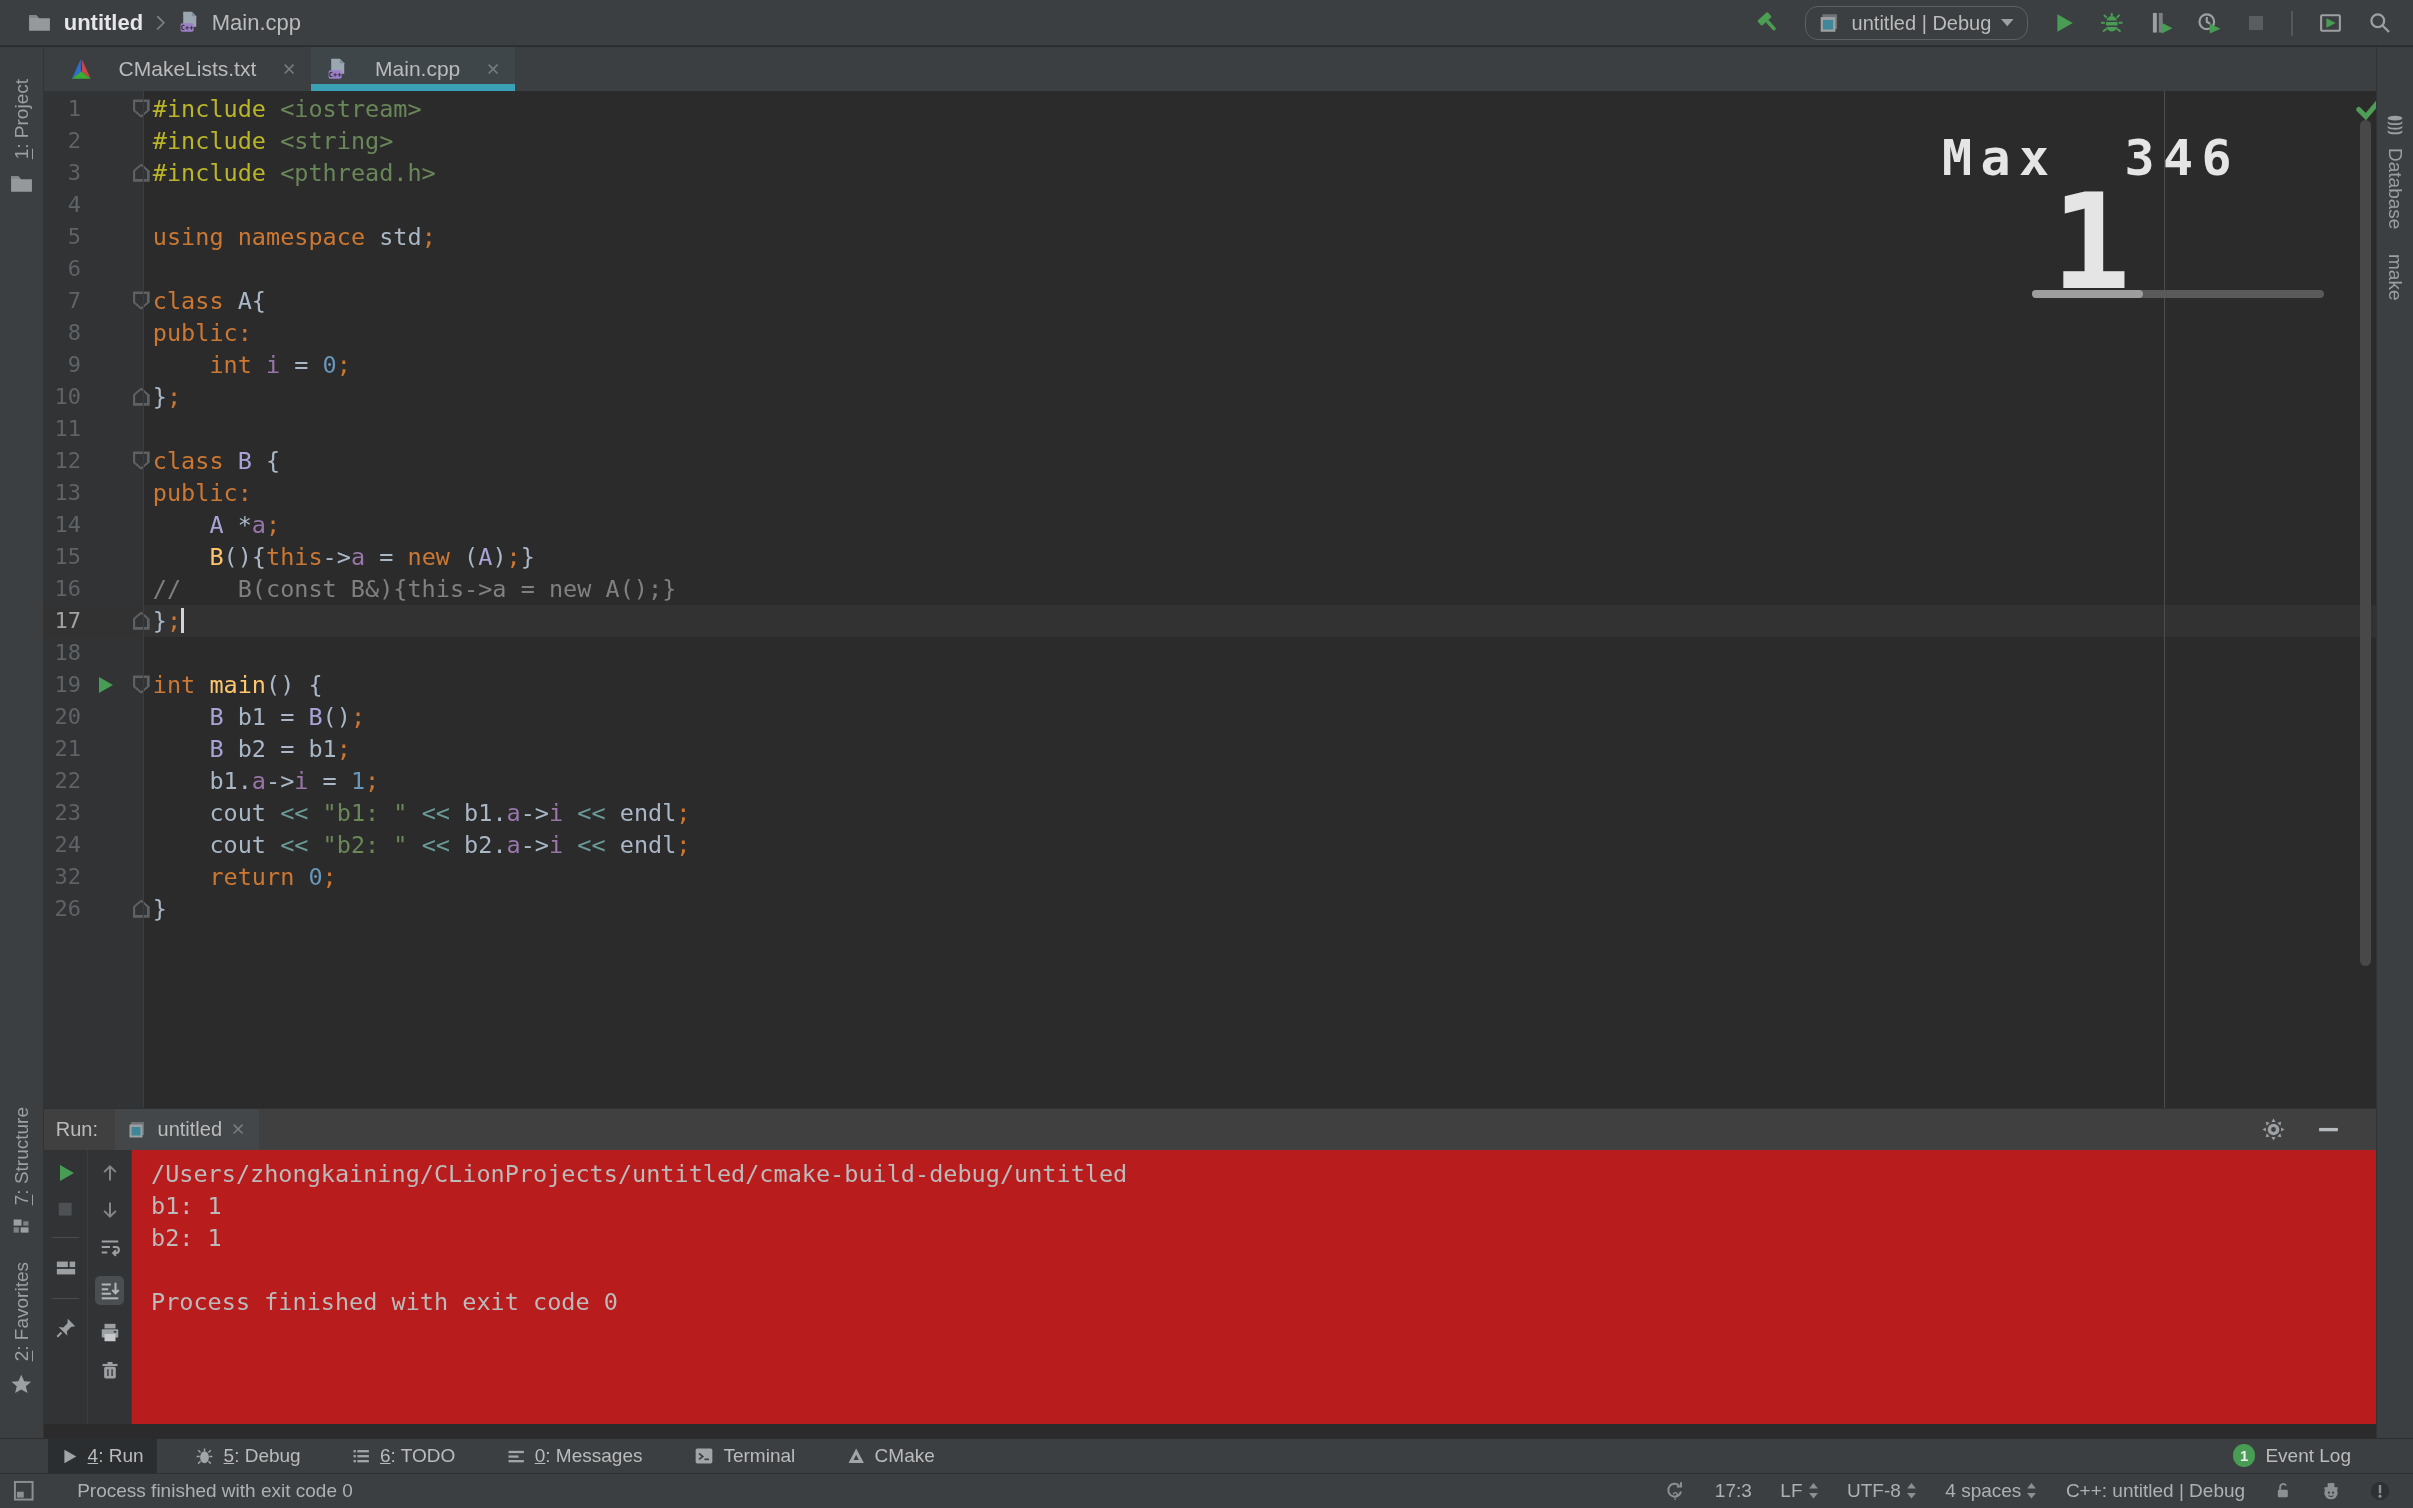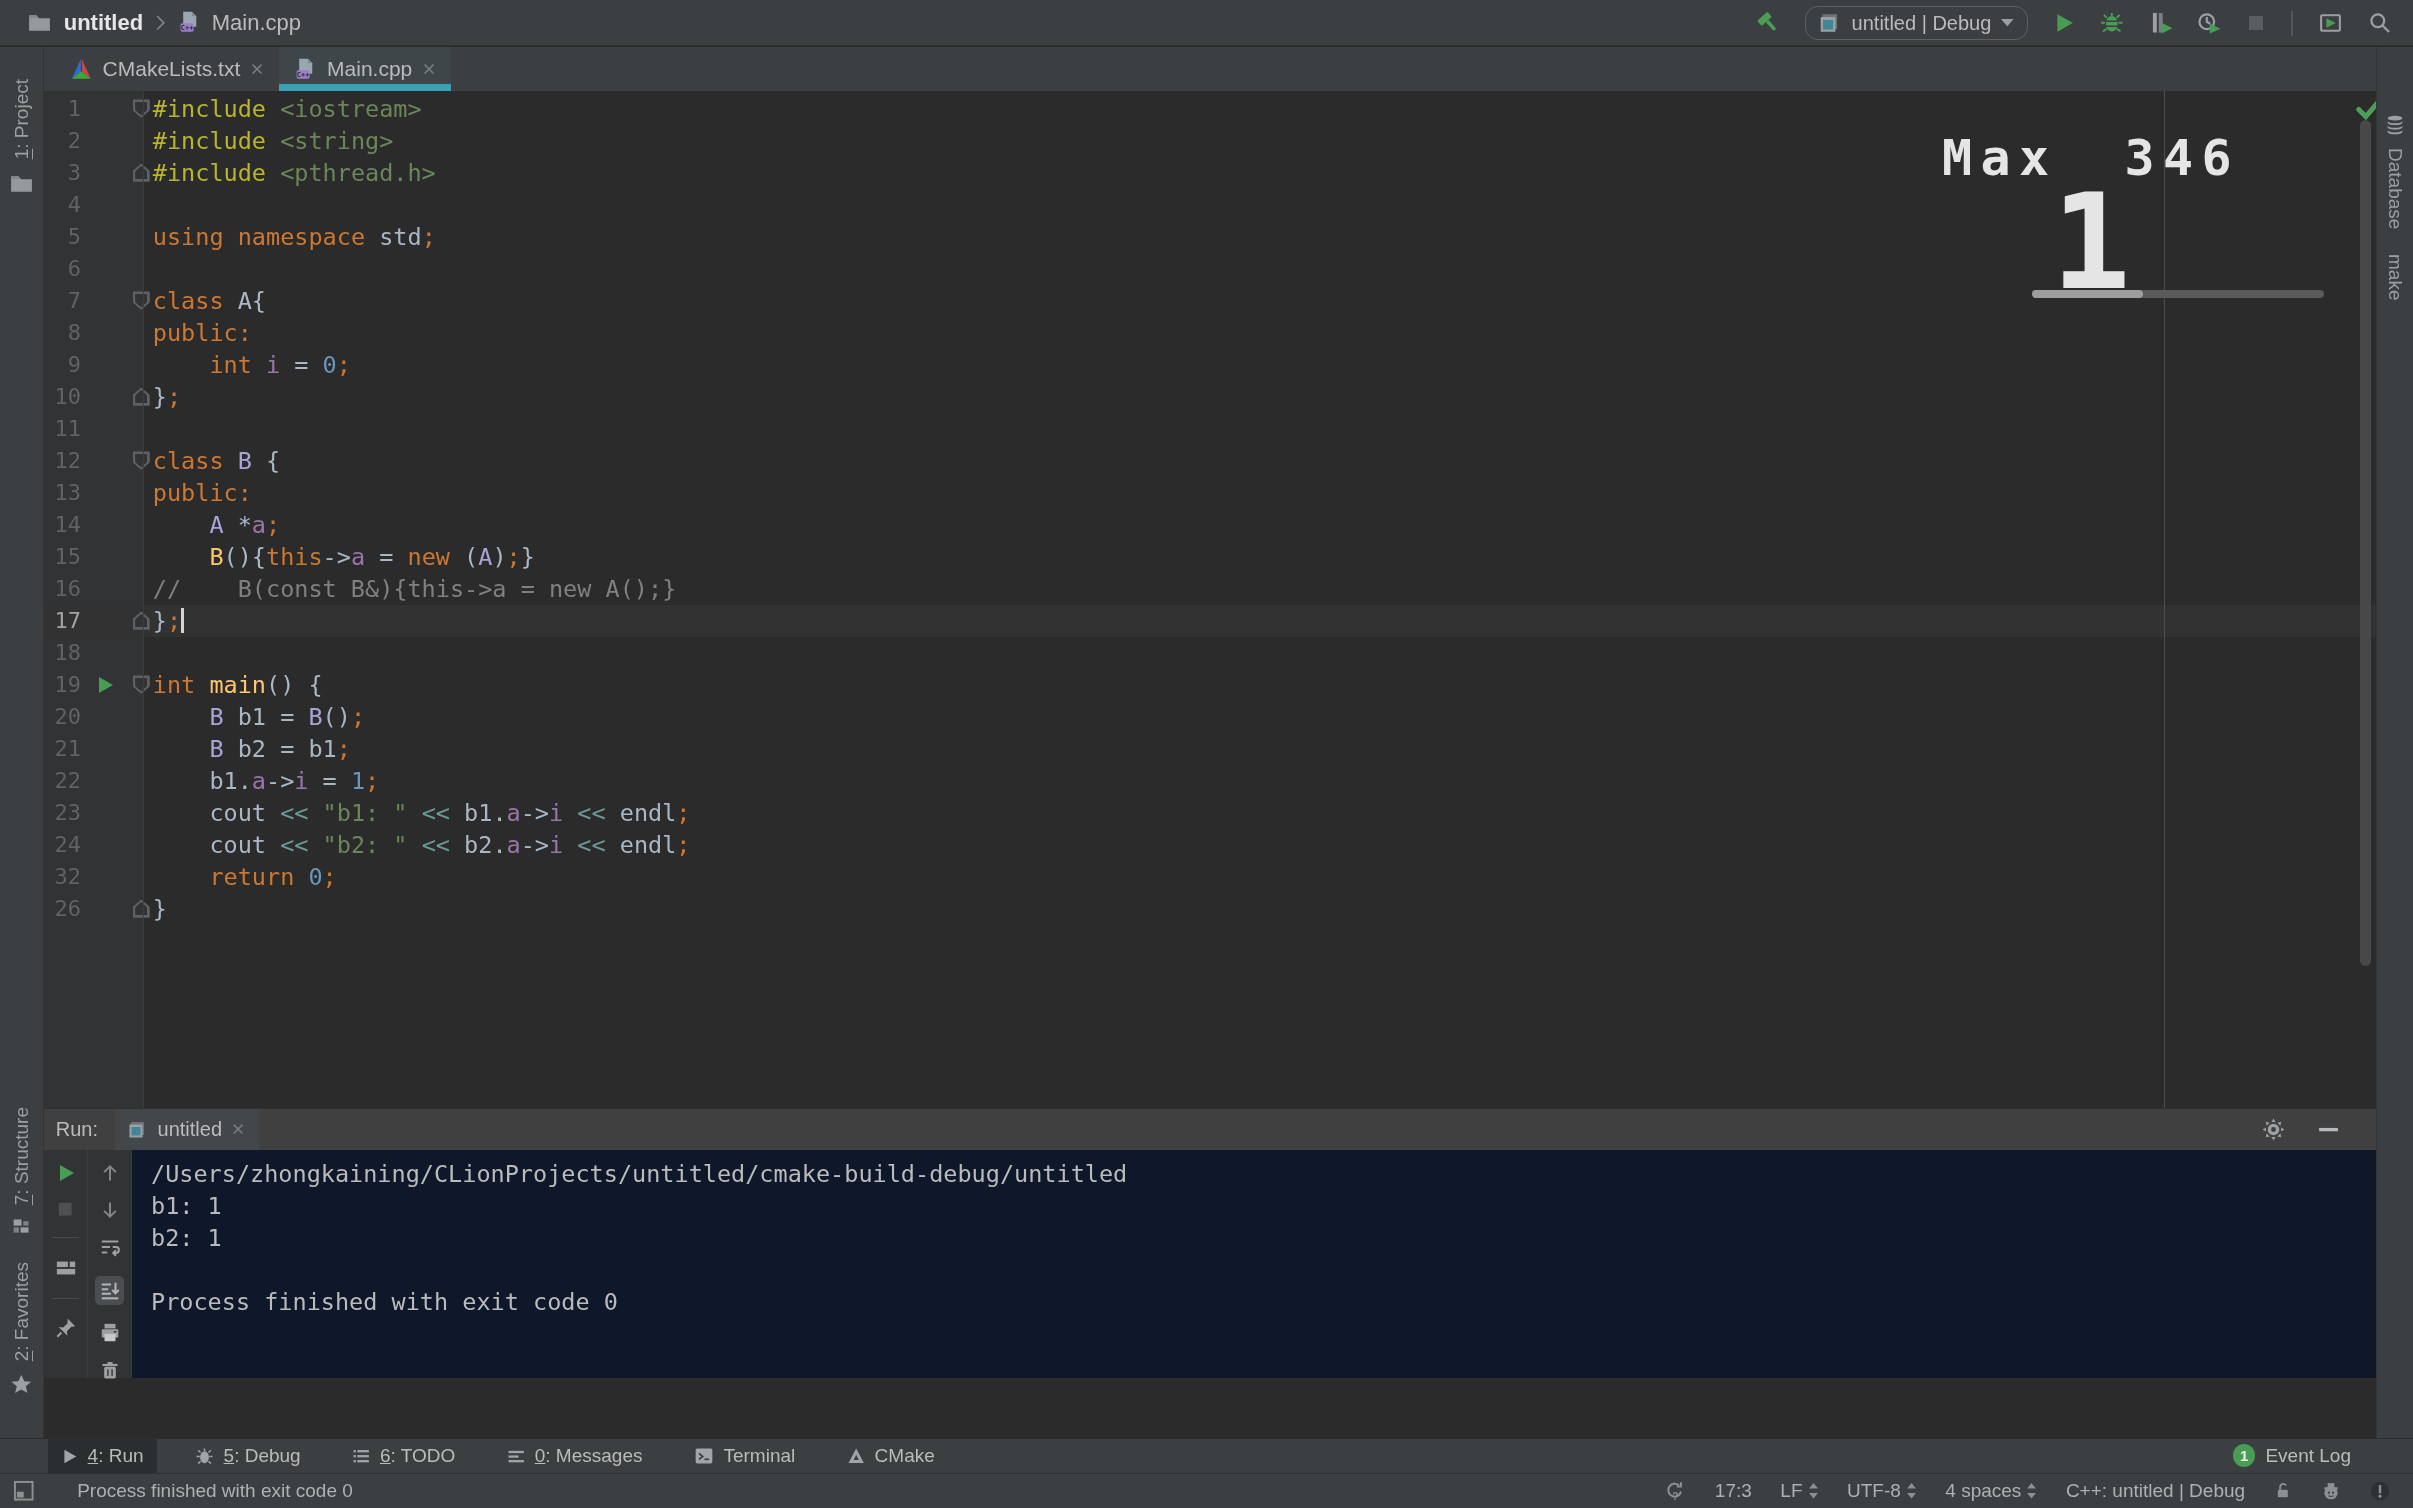--- a/index.html
+++ b/index.html
@@ -26,21 +26,21 @@
                 display:flex;flex-direction:column;align-items:center;box-sizing:border-box;padding-top:67px;gap:47px}
   .stripe-btn{display:flex;flex-direction:column;align-items:center;gap:11.7px;cursor:default}
   .vlabel-l{writing-mode:vertical-rl;transform:rotate(180deg);color:#9DA0A3;font-size:19px;white-space:nowrap}
   .vlabel-r{writing-mode:vertical-rl;color:#9DA0A3;font-size:19px;white-space:nowrap}
   .stripe-group{display:flex;flex-direction:column;align-items:center;gap:25px}
   .u{text-decoration:underline}
 
   
   #tab-bar{left:44px;top:47px;width:2332px;height:44px;background:#3C3F41;display:flex;align-items:stretch;
            padding-left:11px;box-sizing:border-box}
-  .tab{display:flex;align-items:center;gap:10px;padding:0 15px;font-size:21px;color:#BBBBBB;position:relative}
+  .tab{display:flex;align-items:center;gap:26px;padding:0 15px;font-size:21px;color:#BBBBBB;position:relative}
   .tab.active{background:#3E464A}
   .tab.active::after{content:'';position:absolute;left:0;right:0;bottom:0;height:6.7px;background:#39A0B5}
 
   
   #editor{left:44px;top:91px;width:2332px;height:1017px;background:#2B2B2B;overflow:hidden}
   #gutter-bg{position:absolute;left:0;top:0;bottom:0;width:99px;background:#313335;z-index:0}
   #gutter-sep{position:absolute;left:99px;top:0;bottom:0;width:0.8px;background:#3B3E40;z-index:2}
   #wrap-guide{position:absolute;left:2120px;top:0;bottom:0;width:0.8px;background:#4B4D4F;z-index:2}
   #code-lines{position:absolute;left:0;right:0;top:1.7px;z-index:1}
   .cl{display:flex;height:32px;line-height:32px;font-family:"DejaVu Sans Mono",monospace;
@@ -70,21 +70,21 @@
   #fps-bar{position:absolute;left:1988px;top:199px;width:292px;height:7.5px;border-radius:4.2px;background:#5A5A5A;z-index:5}
   #fps-bar i{display:block;height:100%;width:38%;background:#9E9E9E;border-radius:4.2px}
 
   
   #run-header{left:44px;top:1108px;width:2332px;height:42px;background:#404040;border-top:0.8px solid #2E3031;
               display:flex;align-items:center;box-sizing:border-box}
   #run-header .rt{color:#BBBBBB;font-size:20px;margin-left:11.7px}
   #run-tab{height:100%;display:flex;align-items:center;gap:9.2px;padding:0 13.4px;margin-left:17px;
            background:#43474A;color:#BBBBBB;font-size:20px}
   #run-header .right{margin-left:auto;display:flex;align-items:center;gap:30px;margin-right:35px}
-  #run-body{left:44px;top:1150px;width:2332px;height:228px;background:#0f172a;display:flex;box-sizing:border-box}
+  #run-body{left:44px;top:1150px;width:2332px;height:274px;background:#b91c1c;display:flex;box-sizing:border-box}
   .rtb{width:44px;flex:none;background:#313335;border-right:0.8px solid #3A3D3F;display:flex;flex-direction:column;
        align-items:center;padding-top:13.4px;box-sizing:border-box;gap:17px}
   .rtb .hsep{width:27px;height:0.8px;background:#4A4C4E;margin:1.7px 0}
   .selbox{background:#4A4E50;border-radius:5px;padding:3.4px}
   #console{flex:1;padding:8.4px 0 0 19px;font-family:"DejaVu Sans Mono",monospace;font-size:23.5px;
            line-height:32px;color:#BBBBBB;white-space:pre}
   #console div{min-height:32px}
 
   
   #bottom-bar{left:0;top:1438px;width:2413px;height:35px;background:#3C3F41;border-top:0.8px solid #2B2D2E;

